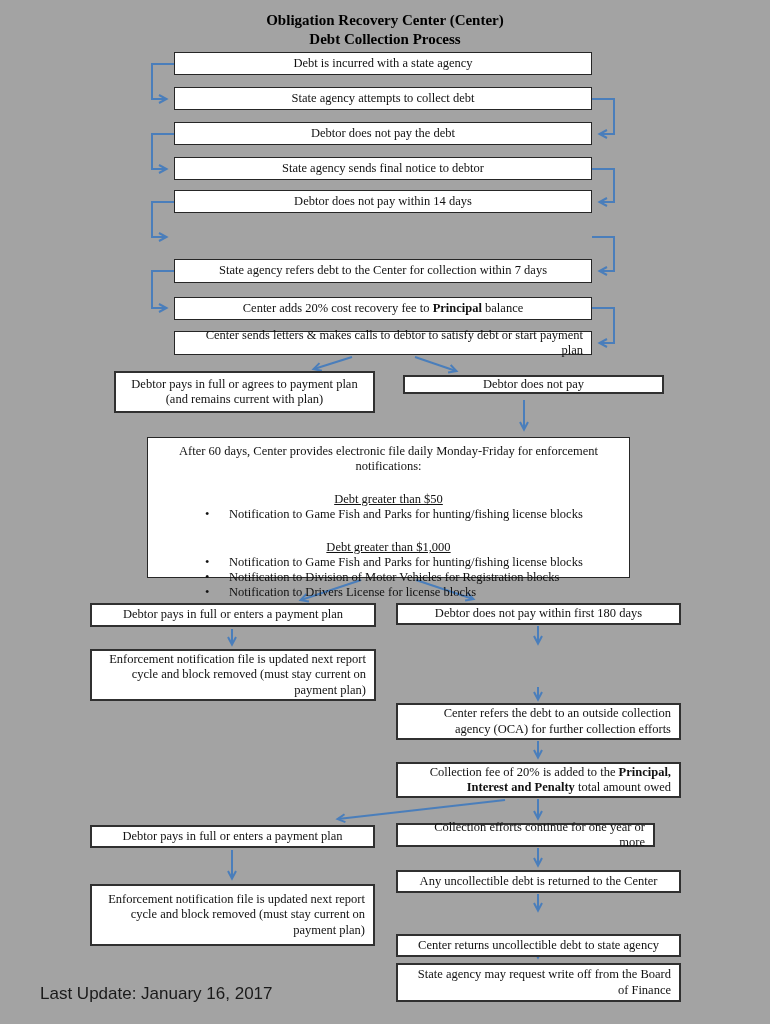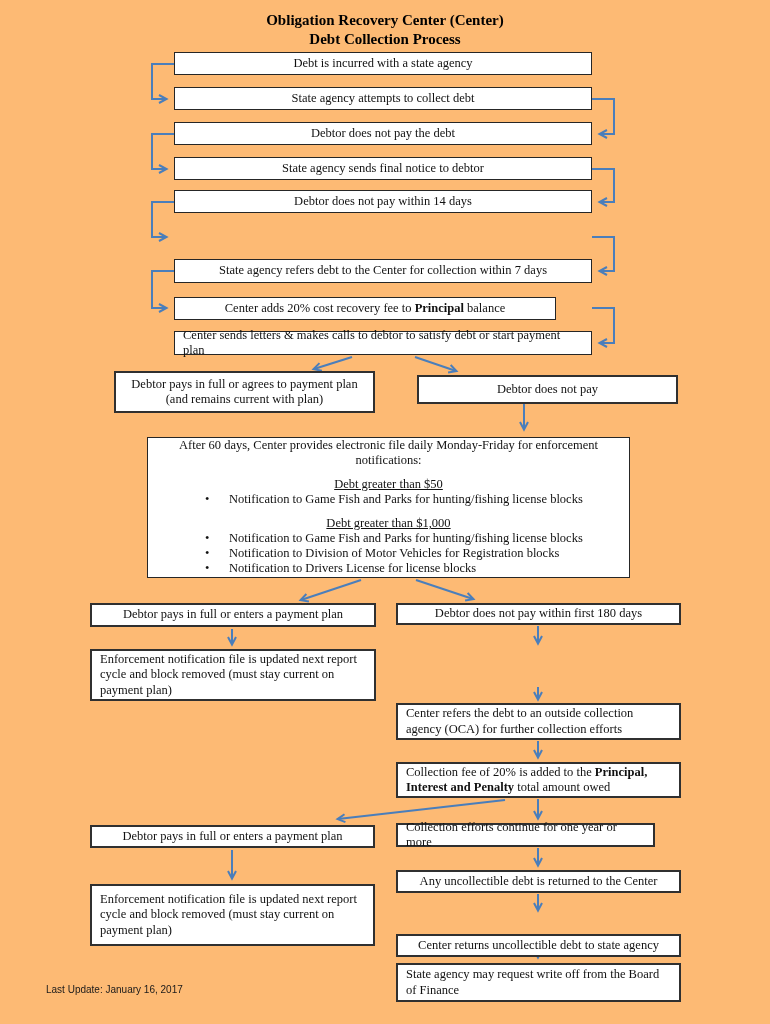--- a/index.html
+++ b/index.html
@@ -1,43 +1,43 @@
 <!DOCTYPE html>
 <html><head>
 <meta charset="utf-8">
 <style>
   html,body{margin:0;padding:0;background:#ffffff;}
   #page{
-    position:relative;width:770px;height:1024px;background:#fdba74;
+    position:relative;width:770px;height:1024px;background:#a3a3a3;
     font-family:"Liberation Serif","DejaVu Serif",serif;color:#111;
     overflow:hidden;
   }
   #connectors{position:absolute;left:0;top:0;width:770px;height:1024px;}
   .node{
     position:absolute;box-sizing:border-box;background:#fff;
     border:1.6px solid #262626;
     display:flex;flex-direction:column;align-items:center;justify-content:center;
-    text-align:left;font-size:12.5px;line-height:1.22;padding:1px 8px;
+    text-align:right;font-size:12.5px;line-height:1.22;padding:1px 8px;
   }
   .node.thick{border-width:2px;border-color:#303030;}
   .title{
     position:absolute;left:0;top:11px;width:770px;text-align:center;
     font-weight:bold;font-size:15px;line-height:1.25;color:#000;
   }
   .bigbox{
     position:absolute;box-sizing:border-box;background:#fff;border:1.6px solid #262626;
-    font-size:12.5px;line-height:15px;text-align:center;
+    font-size:12.5px;line-height:15px;text-align:center;padding-top:6px;
   }
-  .bigbox .heading{text-decoration:underline;margin-top:9px;}
+  .bigbox .heading{text-decoration:underline;margin-top:18px;}
   .bullet-row{display:flex;text-align:left;padding-left:57px;}
   .bullet-dot{width:24px;flex:0 0 24px;text-align:left;}
   .footer{
-    position:absolute;left:46px;top:984px;
+    position:absolute;left:40px;top:984px;
     font-family:"Liberation Sans","DejaVu Sans",sans-serif;
-    font-size:10px;color:#1a1a1a;
+    font-size:17px;color:#1a1a1a;
   }
   b{font-weight:bold;}
 </style>
 </head>
 <body>
 
 <div id="page">
 
   <svg id="connectors" viewBox="0 0 770 1024" xmlns="http://www.w3.org/2000/svg">
     <defs>
@@ -83,32 +83,32 @@
     <div>Obligation Recovery Center (Center)</div>
     <div>Debt Collection Process</div>
   </div>
 
   <div class="node" style="left:174px;top:52px;width:418px;height:23px">Debt is incurred with a state agency</div>
   <div class="node" style="left:174px;top:87px;width:418px;height:23px">State agency attempts to collect debt</div>
   <div class="node" style="left:174px;top:122px;width:418px;height:23px">Debtor does not pay the debt</div>
   <div class="node" style="left:174px;top:157px;width:418px;height:23px">State agency sends final notice to debtor</div>
   <div class="node" style="left:174px;top:190px;width:418px;height:23px">Debtor does not pay within 14 days</div>
   <div class="node" style="left:174px;top:259px;width:418px;height:24px">State agency refers debt to the Center for collection within 7 days</div>
-  <div class="node" style="left:174px;top:297px;width:382px;height:23px">
+  <div class="node" style="left:174px;top:297px;width:418px;height:23px">
     <div>
       <span>Center adds 20% cost recovery fee to </span><b>Principal</b><span> balance</span>
     </div>
   </div>
   <div class="node" style="left:174px;top:331px;width:418px;height:24px">Center sends letters &amp; makes calls to debtor to satisfy debt or start payment plan</div>
 
   <div class="node thick" style="left:114px;top:371px;width:261px;height:42px">
     <div>Debtor pays in full or agrees to payment plan</div>
     <div>(and remains current with plan)</div>
   </div>
-  <div class="node thick" style="left:417px;top:375px;width:261px;height:29px">Debtor does not pay</div>
+  <div class="node thick" style="left:403px;top:375px;width:261px;height:19px">Debtor does not pay</div>
 
   <div class="bigbox" style="left:147px;top:437px;width:483px;height:141px">
     <div style="padding:0 30px">After 60 days, Center provides electronic file daily Monday-Friday for enforcement notifications:</div>
     <div class="heading">Debt greater than $50</div>
     <div class="bullet-row">
       <span class="bullet-dot">•</span>
       <span>Notification to Game Fish and Parks for hunting/fishing license blocks</span>
     </div>
     <div class="heading">Debt greater than $1,000</div>
     <div class="bullet-row">

